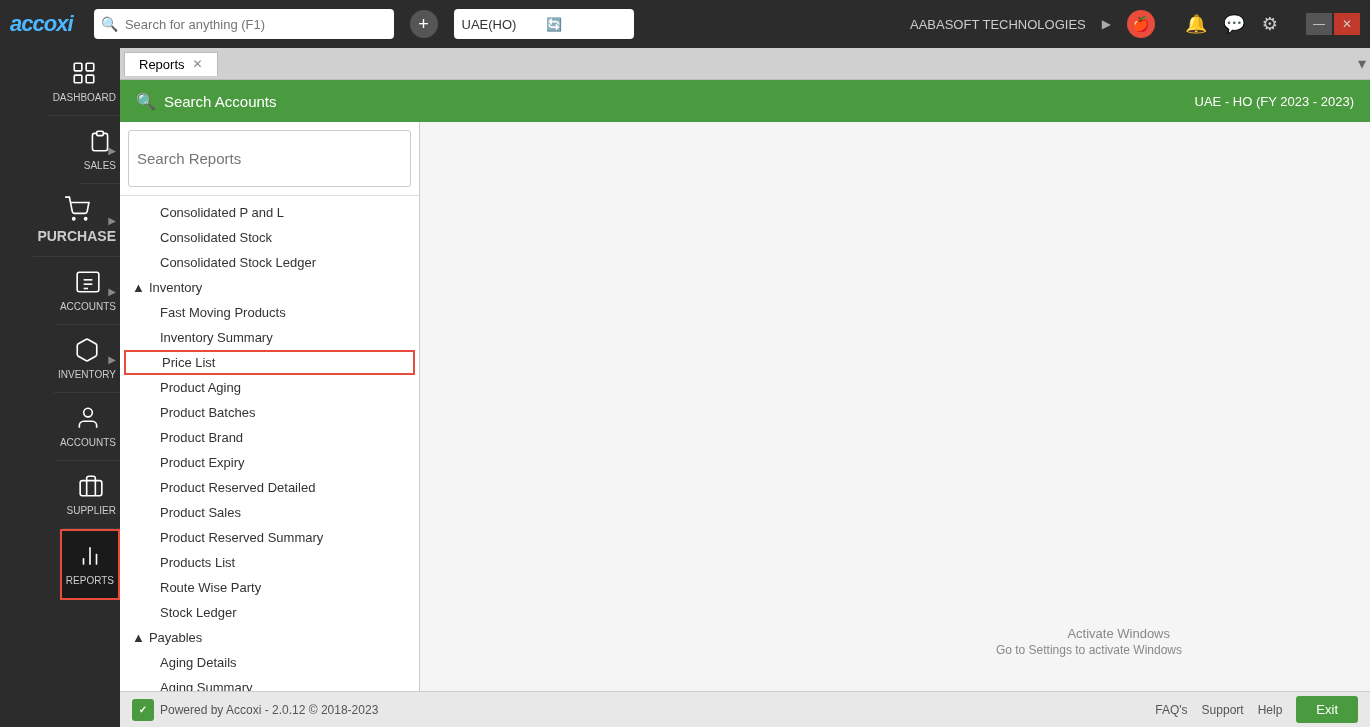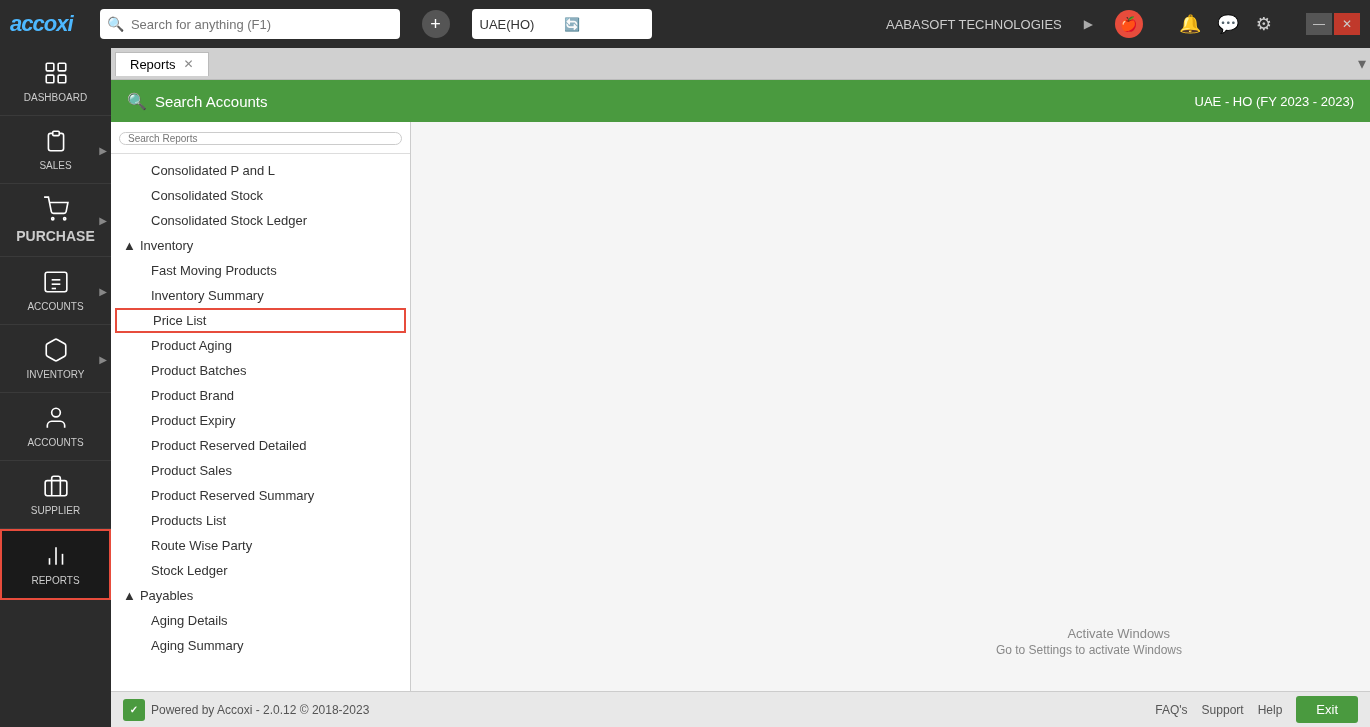--- a/index.html
+++ b/index.html
@@ -1,40 +1,40 @@
 <!DOCTYPE html>
 <html><head>
   <meta charset="utf-8">
   <style>
     * { margin: 0; padding: 0; box-sizing: border-box; }
     body { font-family: 'Segoe UI', Tahoma, Geneva, Verdana, sans-serif; font-size: 13px; background: #f0f0f0; width: 1370px; height: 727px; overflow: hidden; display: flex; flex-direction: column; }
 
     
-    .topbar { background: #2c2c2c; height: 48px; display: flex; align-items: center; padding: 0 10px; gap: 22px; flex-shrink: 0; }
+    .topbar { background: #2c2c2c; height: 48px; display: flex; align-items: center; padding: 0 10px; gap: 16px; flex-shrink: 0; }
     .logo { color: #4db8ff; font-size: 22px; font-weight: bold; font-style: italic; letter-spacing: -1px; margin-right: 5px; }
     .search-bar { background: white; border-radius: 4px; display: flex; align-items: center; padding: 0 8px; height: 30px; width: 300px; gap: 6px; }
     .search-bar input { border: none; outline: none; font-size: 13px; flex: 1; color: #0f766e; }
     .search-icon-top { color: #888; font-size: 14px; }
     .add-btn { background: #555; border: none; border-radius: 50%; width: 28px; height: 28px; color: white; font-size: 18px; cursor: pointer; display: flex; align-items: center; justify-content: center; }
     .location-bar { background: white; border-radius: 4px; display: flex; align-items: center; padding: 0 8px; height: 30px; width: 180px; gap: 6px; }
     .location-bar span { font-size: 13px; color: #333; flex: 1; }
     .refresh-icon { color: #888; cursor: pointer; }
     .company-name { color: #ccc; font-size: 13px; margin-left: auto; }
     .avatar { background: #e74c3c; border-radius: 50%; width: 28px; height: 28px; display: flex; align-items: center; justify-content: center; color: white; font-size: 14px; }
     .top-icons { display: flex; gap: 8px; align-items: center; margin-left: 10px; }
     .top-icon { color: #ccc; font-size: 18px; cursor: pointer; padding: 4px; }
     .win-btns { display: flex; gap: 2px; margin-left: 8px; }
     .win-btn { background: #555; border: none; color: #ccc; width: 26px; height: 22px; cursor: pointer; font-size: 12px; display: flex; align-items: center; justify-content: center; }
     .win-btn.close { background: #c0392b; }
 
     
     .main-layout { display: flex; flex: 1; overflow: hidden; }
 
     
-    .sidebar { background: #2c2c2c; width: 111px; display: flex; flex-direction: column; flex-shrink: 0; overflow-y: auto; }
+    .sidebar { background: #2c2c2c; width: 120px; display: flex; flex-direction: column; flex-shrink: 0; overflow-y: auto; align-items: flex-end; }
     .sidebar-item { display: flex; flex-direction: column; align-items: center; justify-content: center; padding: 12px 4px; color: #ccc; cursor: pointer; gap: 4px; font-size: 11px; text-align: center; border-bottom: 1px solid #3a3a3a; }
     .sidebar-item.active { background: #1a1a1a; border: 2px solid #e74c3c; }
 
     
     .content-area { flex: 1; display: flex; flex-direction: column; overflow: hidden; background: #e8e8e8; }
 
     
     .tab-bar { background: #d0d0d0; display: flex; align-items: center; padding: 0 4px; height: 32px; border-bottom: 1px solid #bbb; flex-shrink: 0; }
     .tab { background: #e8e8e8; border: 1px solid #bbb; border-bottom: none; padding: 4px 14px; font-size: 13px; cursor: pointer; display: flex; align-items: center; gap: 8px; }
     .tab.active { background: white; }
@@ -45,21 +45,21 @@
     .green-header { background: #4a9a3f; color: white; height: 42px; display: flex; align-items: center; padding: 0 16px; flex-shrink: 0; }
     .green-header .title { font-size: 15px; font-weight: 500; display: flex; align-items: center; gap: 8px; }
     .green-header .right-info { margin-left: auto; font-size: 13px; }
 
     
     .reports-body { display: flex; flex: 1; overflow: hidden; }
 
     
     .reports-panel { width: 300px; background: white; display: flex; flex-direction: column; border-right: 1px solid #ccc; flex-shrink: 0; }
     .reports-search { padding: 8px; border-bottom: 1px solid #ddd; }
-    .reports-search input { width: 100%; border: 1px solid #ccc; border-radius: 9px; padding: 0 8px; font-size: 10px; outline: none; }
+    .reports-search input { width: 100%; border: 1px solid #ccc; border-radius: 3px; padding: 19px 8px; font-size: 15px; outline: none; }
     .reports-list { flex: 1; overflow-y: auto; padding: 4px 0; }
     .report-item { padding: 5px 16px 5px 40px; cursor: pointer; font-size: 13px; color: #333; }
     .report-item.highlighted { border: 2px solid #e74c3c; margin: 0 4px; padding: 3px 12px 3px 36px; color: #333; background: white; }
     .report-category { padding: 5px 12px; font-size: 13px; color: #333; font-weight: 500; display: flex; align-items: center; gap: 4px; cursor: pointer; }
 
     
     .report-content { flex: 1; background: #f5f5f5; }
 
     
     .bottom-bar { background: #e8e8e8; border-top: 1px solid #ccc; height: 36px; display: flex; align-items: center; padding: 0 12px; gap: 10px; flex-shrink: 0; }

